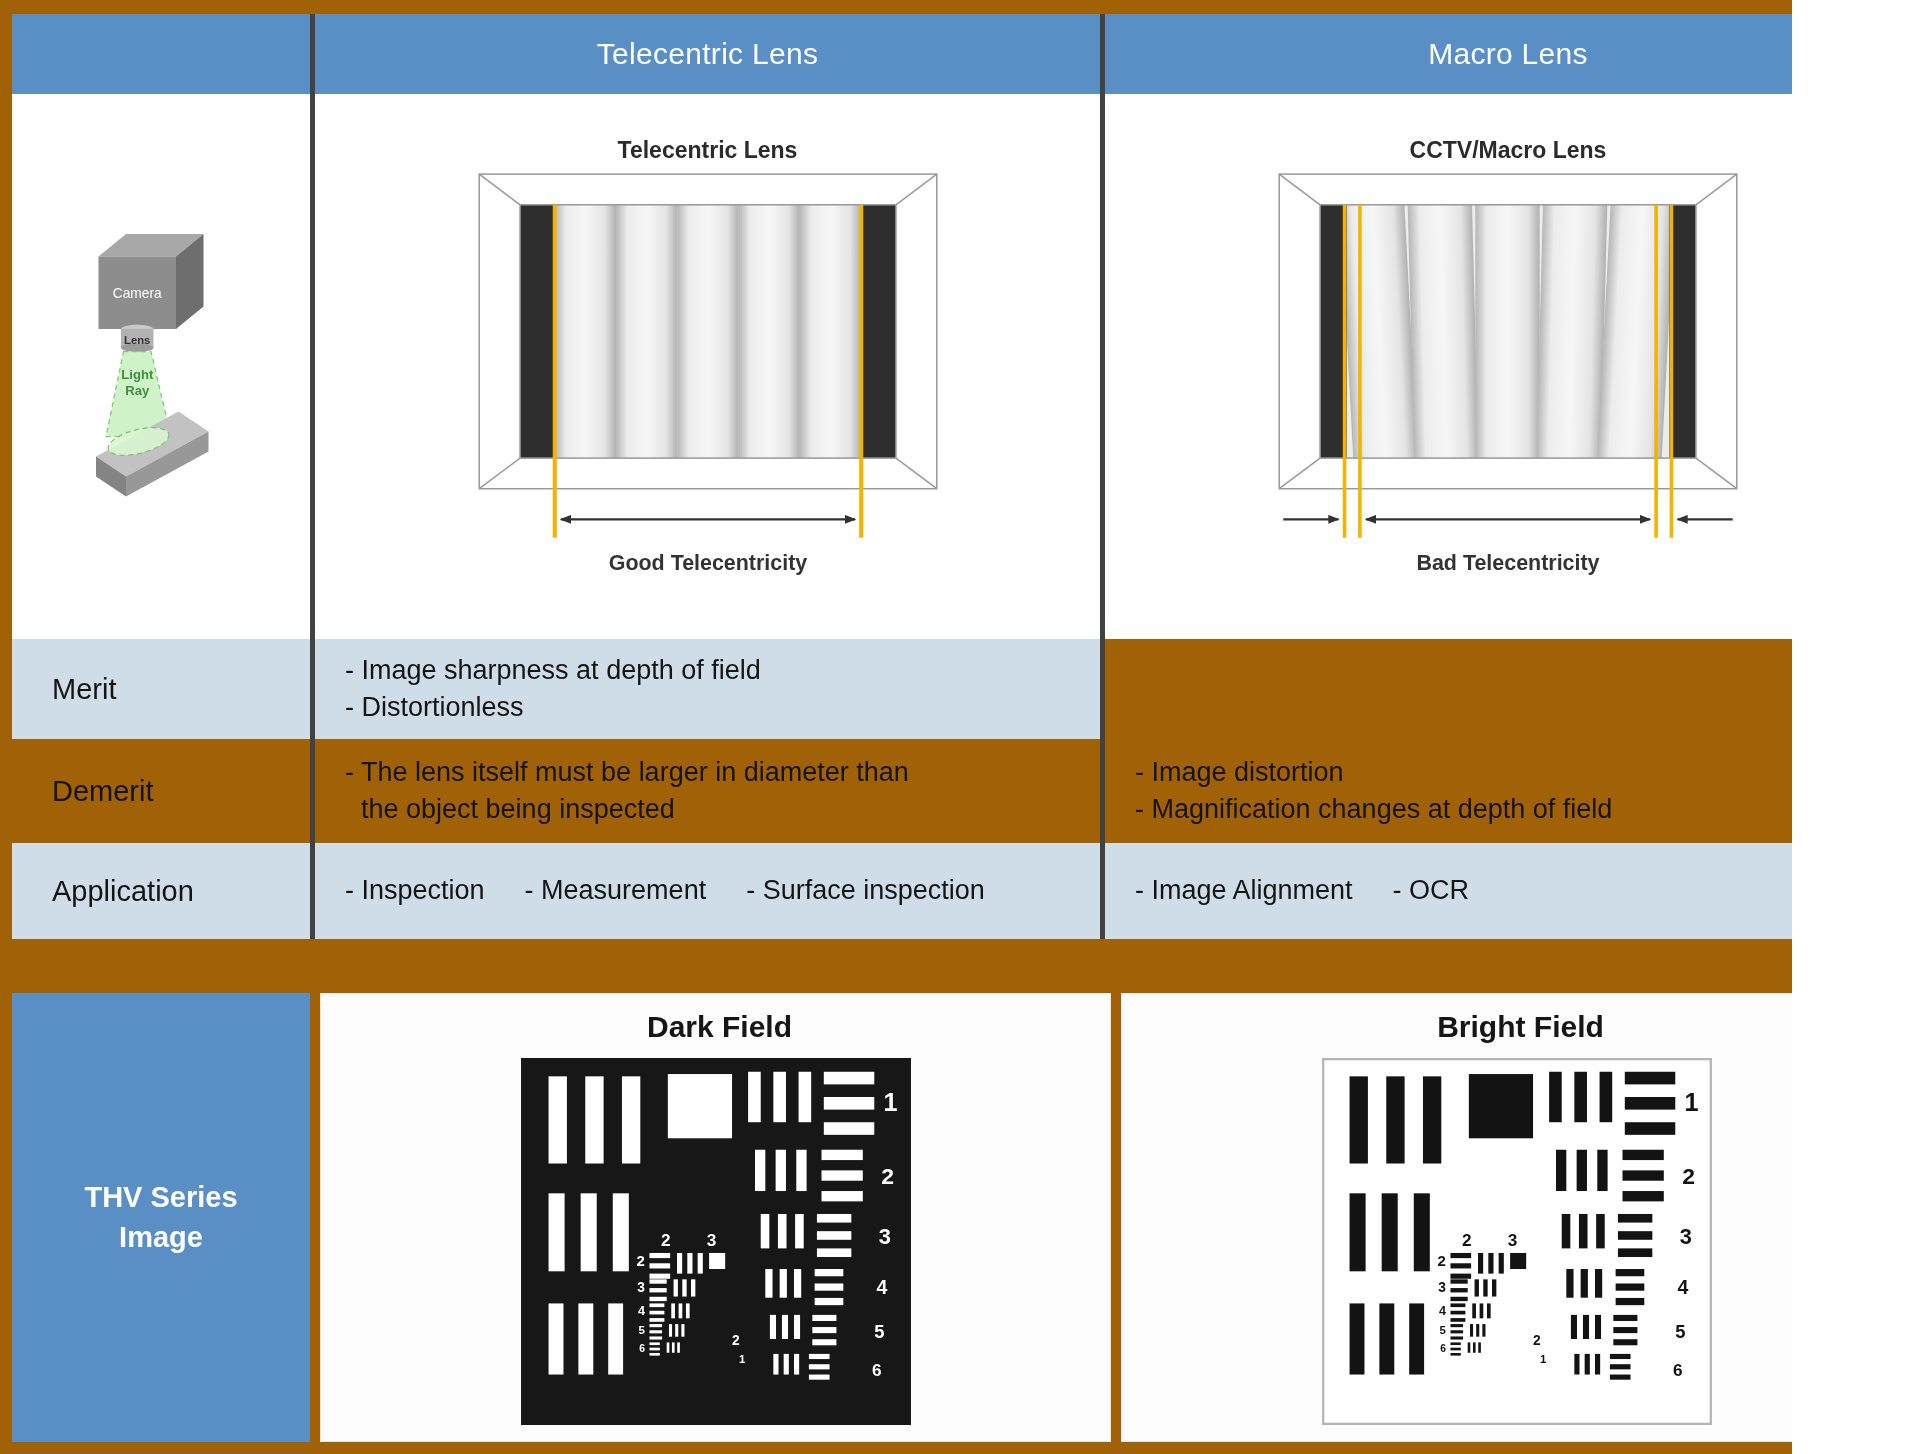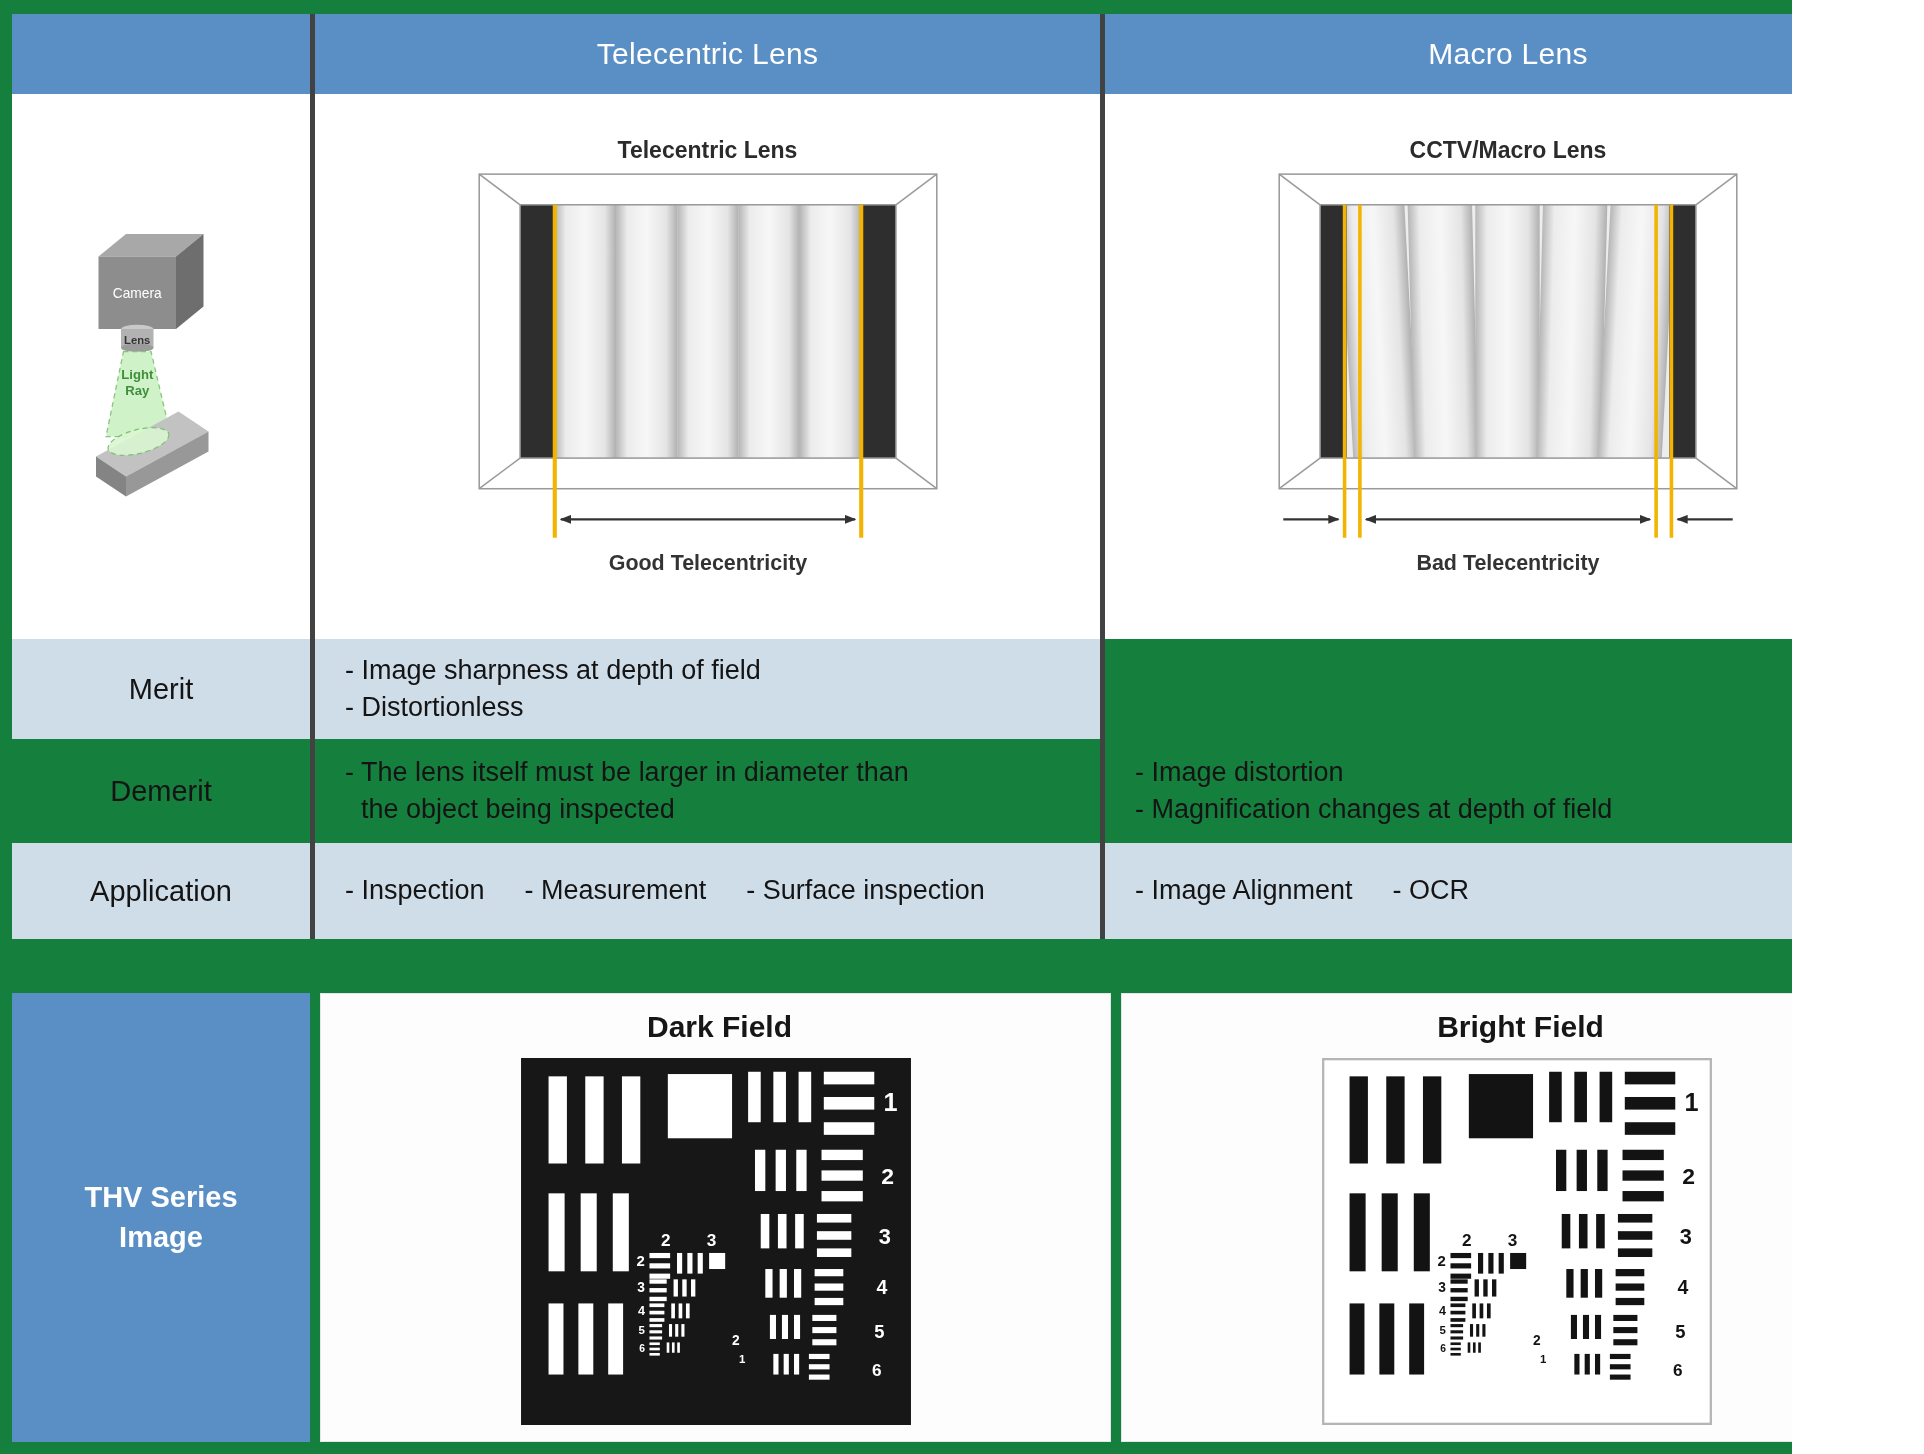--- a/index.html
+++ b/index.html
@@ -1,38 +1,38 @@
 <!DOCTYPE html>
 <html><head>
 <meta charset="utf-8">
 <style>
   html,body { margin:0; padding:0; background:#ffffff; }
   .page {
-    position:relative; width:1792px; height:1454px; background:#15803d;
+    position:relative; width:1792px; height:1454px; background:#a16207;
     font-family:"Liberation Sans", sans-serif; color:#141414; overflow:hidden;
   }
 
   
   .lens-table {
     position:absolute; left:12px; top:14px;
     display:grid;
     grid-template-columns:298px 5px 785px 5px 806px;
     grid-template-rows:80px 545px 100px 104px 96px;
   }
   .divider { background:#424242; grid-row:1 / -1; }
   .d1 { grid-column:2; } .d2 { grid-column:4; }
   .g-c1{grid-column:1} .g-c3{grid-column:3} .g-c5{grid-column:5}
   .g-r1{grid-row:1} .g-r2{grid-row:2} .g-r3{grid-row:3} .g-r4{grid-row:4} .g-r5{grid-row:5}
 
   .head {
     background:#5a8fc6; color:#ffffff;
     display:flex; align-items:center; justify-content:center;
     font-size:30px; font-weight:500; letter-spacing:.3px;
   }
-  .rowlabel { display:flex; align-items:center; justify-content:center; font-size:29px; }
+  .rowlabel { display:flex; align-items:center; justify-content:flex-start; font-size:29px;padding-left:40px; }
   .blue { background:#cfdde9; }
   .content { display:flex; flex-direction:column; justify-content:center; padding:0 30px; font-size:27px; line-height:1.38; }
   .content .cont-line { padding-left:16px; }
   .inline-items { display:flex; column-gap:40px; white-space:nowrap; }
 
   .imgcell { background:#ffffff; display:flex; align-items:center; justify-content:center; }
   .panel { display:flex; flex-direction:column; align-items:center; }
   .panel-title { font-weight:700; font-size:23px; color:#2b2b2b; margin-bottom:4px; }
   .cam-svg { margin-top:30px; }
 

